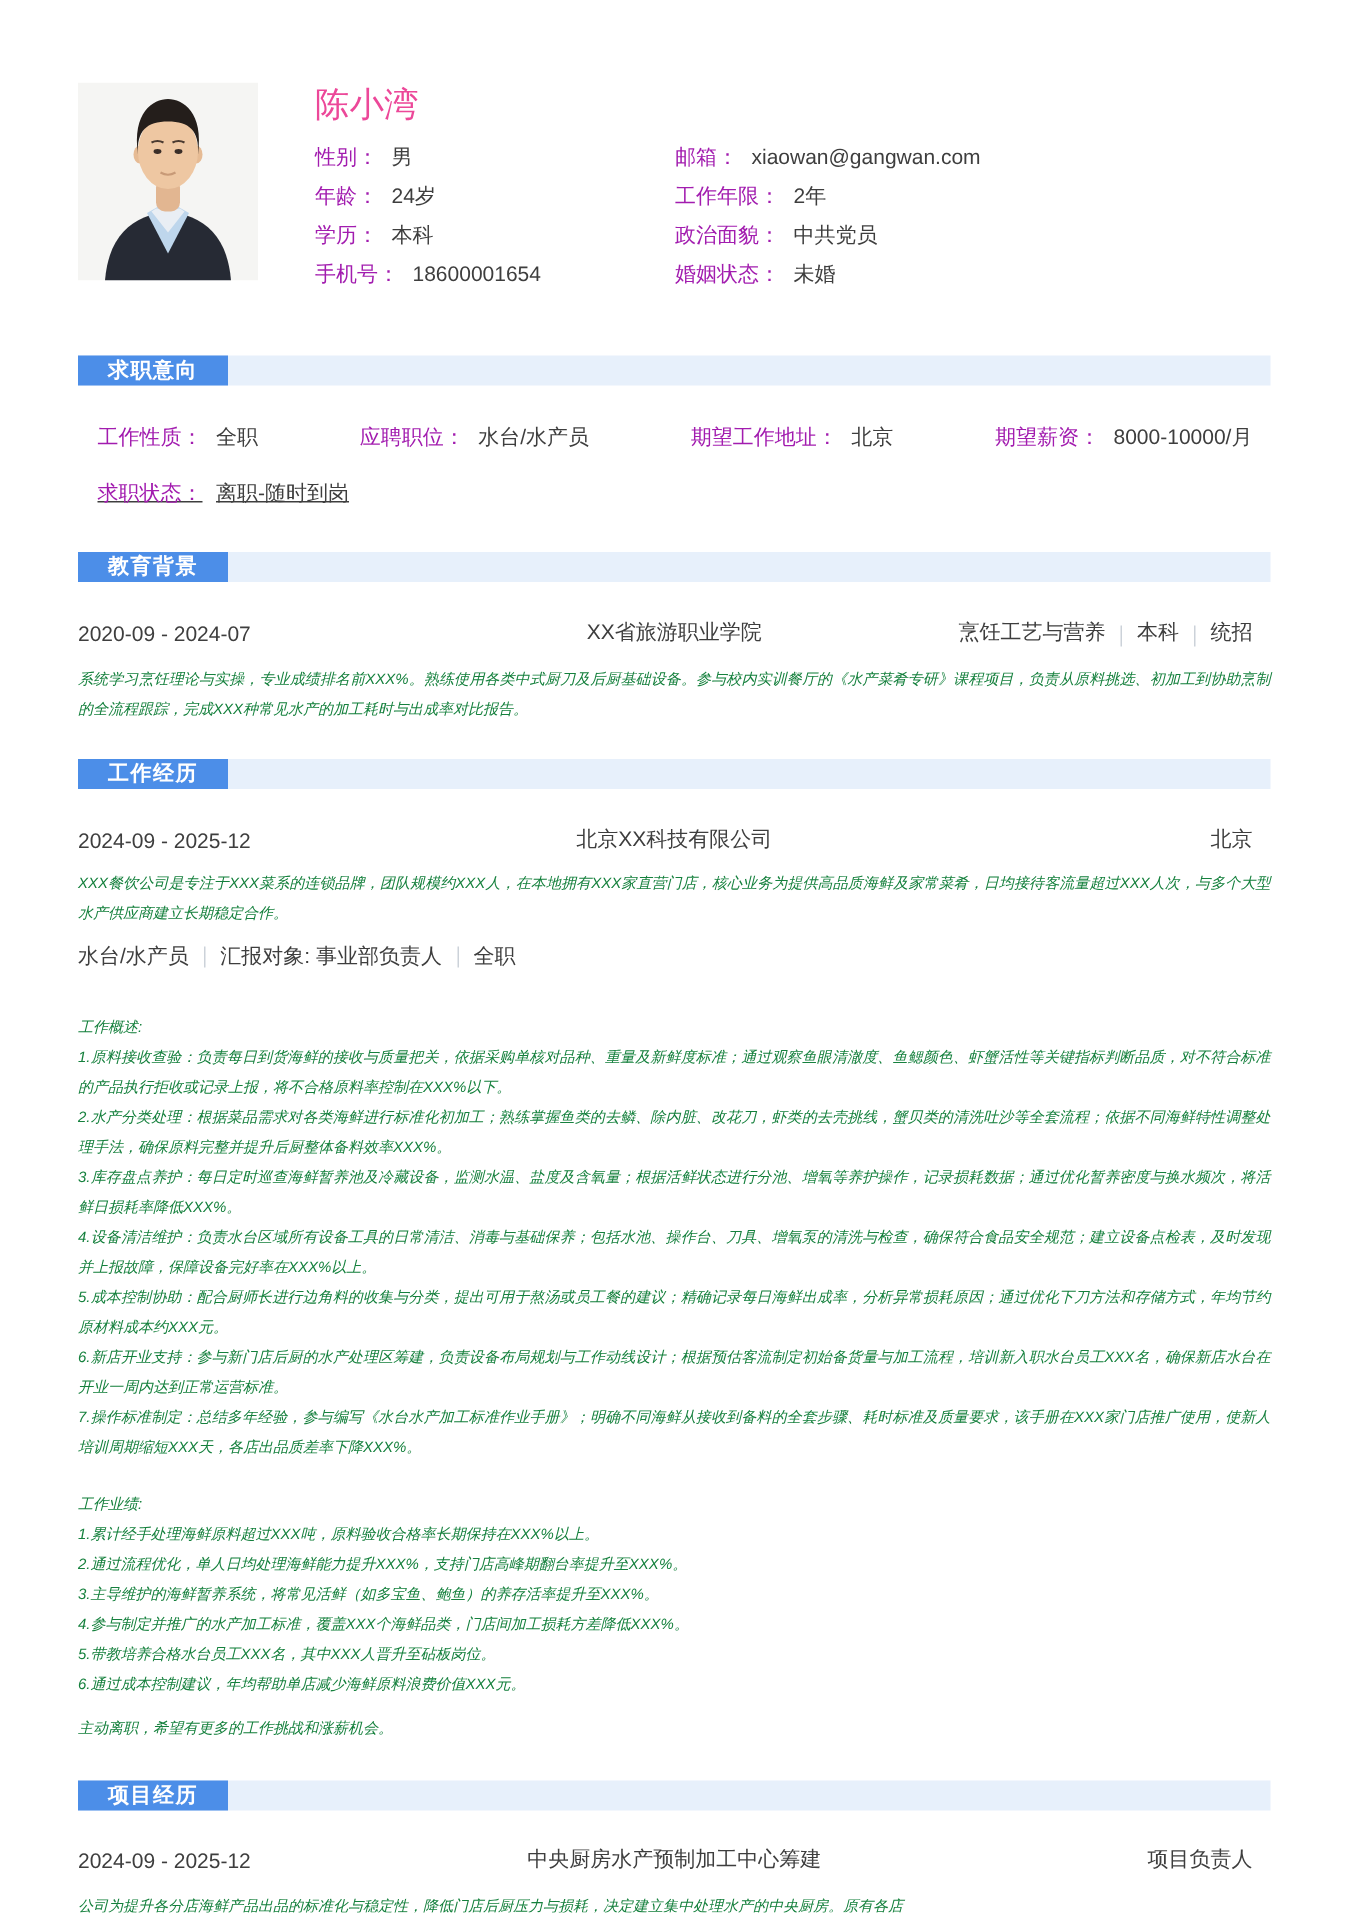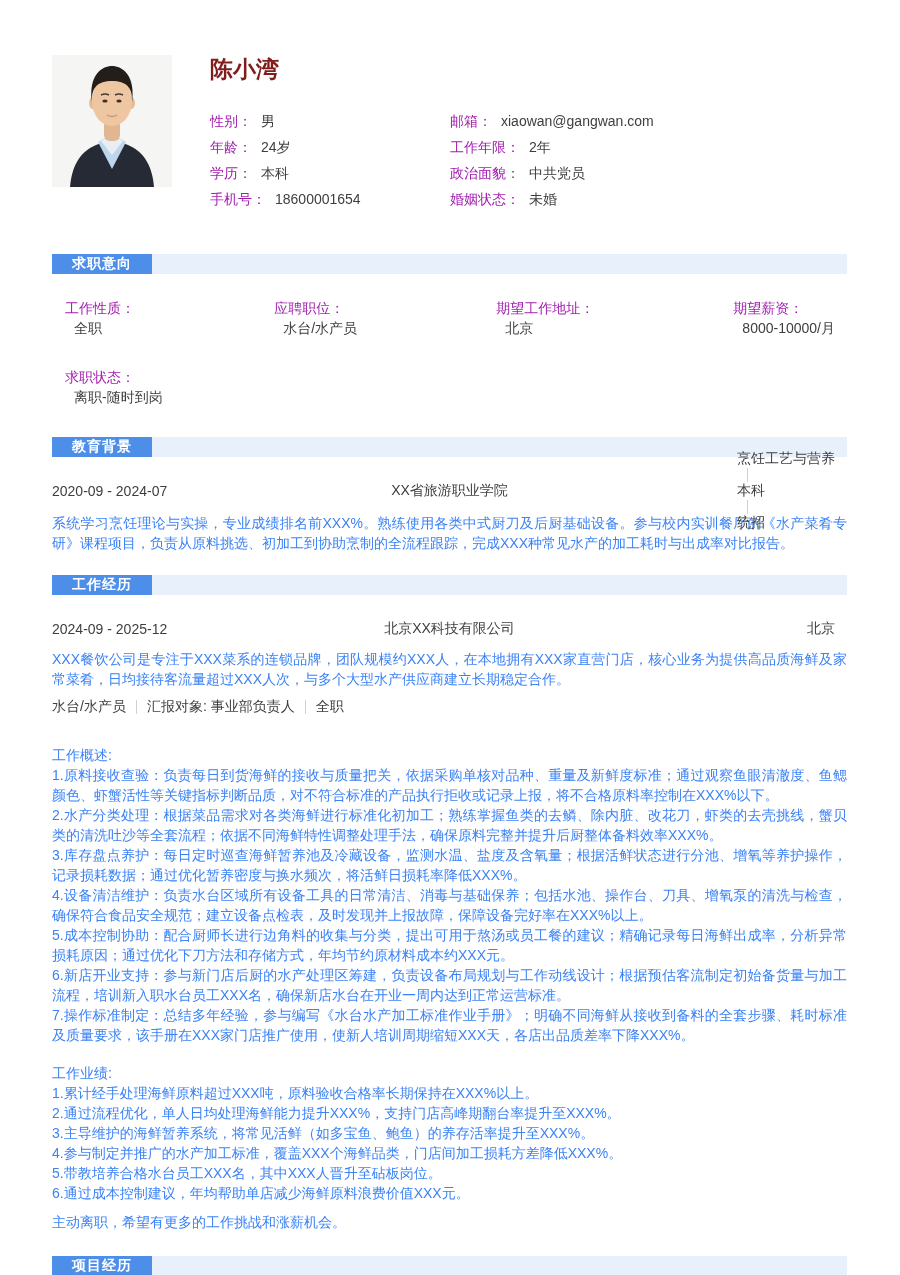--- a/index.html
+++ b/index.html
@@ -10,50 +10,50 @@
     overflow: hidden;
     font-family: "Liberation Sans", "DejaVu Sans", sans-serif;
     color: #3e3e3e;
   }
   .page { padding: 55px 53px 0 52px; }
 
   
   .header { display: flex; }
   .photo { width: 120px; height: 132px; flex: 0 0 120px; }
   .info { margin-left: 38px; flex: 1; }
-  .name { font-size: 23px; font-weight: bold; color: #7f1d1d; line-height: 28px; margin-bottom: 26px; }
+  .name { font-size: 23px; font-weight: normal; color: #ec4899; line-height: 28px; margin-bottom: 9px; }
   .frow { display: flex; height: 26px; align-items: center; font-size: 14px; }
   .fcell-l { width: 240px; display: flex; }
   .fcell-r { flex: 1; display: flex; }
   .lab { color: #a21caf; }
   .val { margin-left: 9px; color: #3e3e3e; }
 
   
   .banner { background: #E7F0FB; height: 20px; display: flex; }
   .banner-tab {
     width: 100px; background: #4C8EE8; color: #fff;
     font-size: 14px; font-weight: bold;
     display: flex; align-items: center; justify-content: center;
     letter-spacing: 1px;
   }
   .mt-41 { margin-top: 41px; }
   .mt-30 { margin-top: 30px; }
   .mt-22 { margin-top: 22px; }
   .mt-24 { margin-top: 24px; text-align: right; }
-  .para { font-size: 14px; line-height: 20px; color: #3b82f6; text-align: justify; }
+  .para { font-size: 10px; line-height: 20px; color: #15803d; text-align: justify; font-style: italic; }
 
   
   .intent-row1 { margin-top: 24px; padding: 0 12px 0 13px; display: flex; justify-content: space-between; font-size: 14px; line-height: 20px; }
-  .intent-row2 { margin-top: 29px; padding-left: 13px; display: flex; font-size: 14px; line-height: 20px; }
-  .pair { display: flex; flex-direction: column; }
+  .intent-row2 { margin-top: 17px; padding-left: 13px; display: flex; font-size: 14px; line-height: 20px; text-decoration: underline; }
+  .pair { display: flex; }
 
   
   .meta-row { position: relative; margin-top: 24px; padding-right: 12px; display: flex; justify-content: space-between; align-items: center; font-size: 14px; height: 20px; }
   .meta-center { position: absolute; left: 50%; transform: translateX(-50%); white-space: nowrap; }
-  .meta-right { display: flex; align-items: flex-start; flex-direction: column; }
+  .meta-right { display: flex; align-items: flex-end; }
   .sep { display: inline-block; width: 1px; height: 14px; background: #ccd2d9; margin: 0 10px; }
 
   .edu-para { margin-top: 12px; }
   .work-intro { margin-top: 10px; }
   .pos-row { margin-top: 8px; display: flex; align-items: center; font-size: 14px; height: 20px; }
   .duties { margin-top: 28px; }
   .achievements { margin-top: 18px; }
   .leave { margin-top: 9px; }
   .proj-para { margin-top: 12px; }
 </style>

